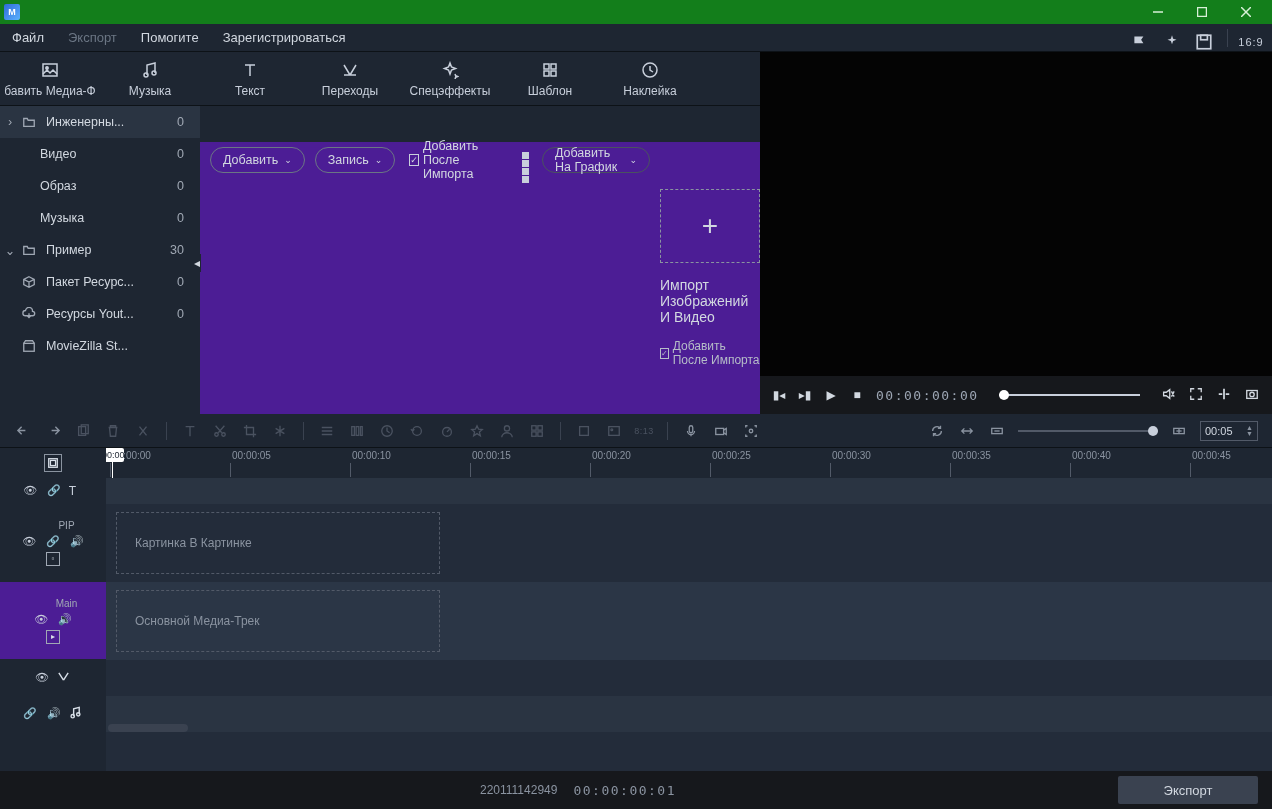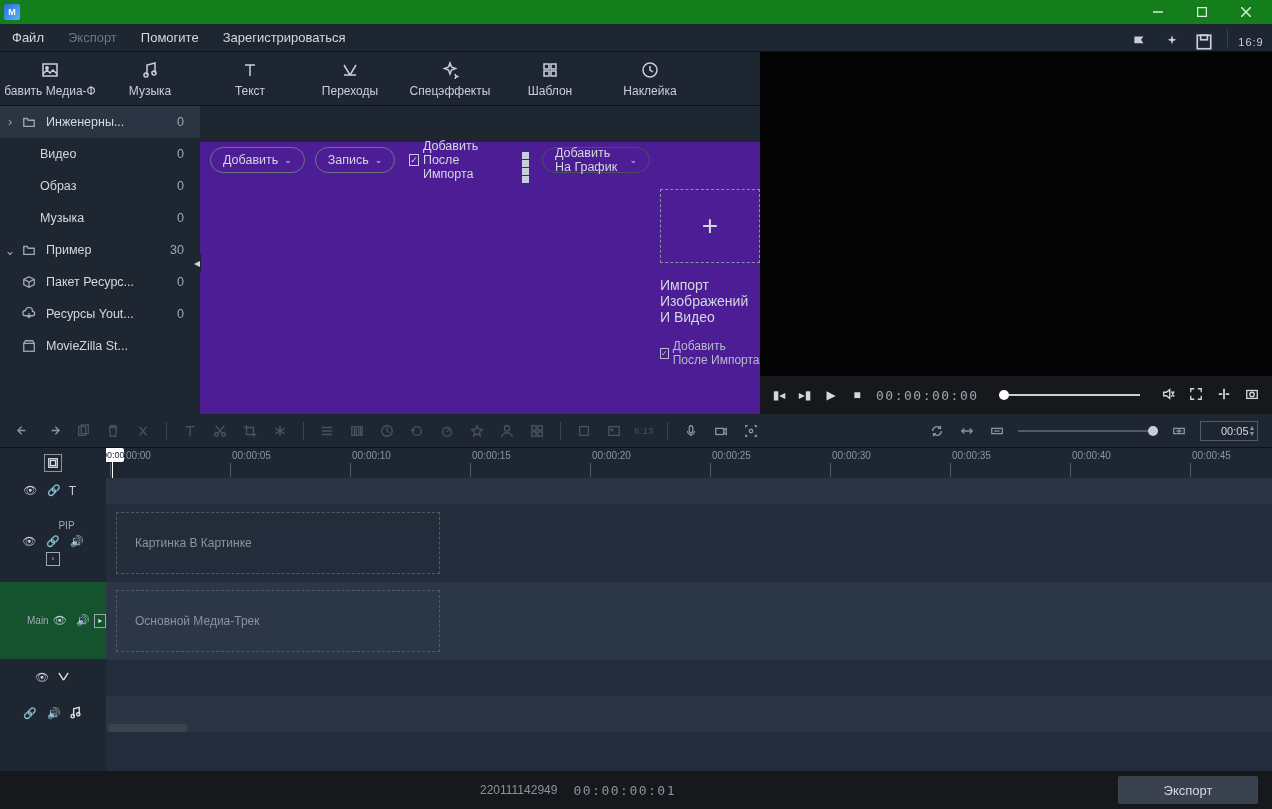--- a/index.html
+++ b/index.html
@@ -69,38 +69,38 @@
 
 
 .timeline { height: 395px; background: #1e2632; display: flex; flex-direction: column; }
 .tl-toolbar { height: 34px; display: flex; align-items: center; gap: 12px; padding: 0 14px; border-bottom: 1px solid #0d1217; }
 .tl-toolbar .tlicn { width: 18px; height: 18px; display: flex; align-items: center; justify-content: center; color: #8a93a0; }
 .tl-toolbar .tlicn.dim { color: #4a5260; }
 .tl-toolbar .tlsep { width: 1px; height: 18px; background: #3a4250; margin: 0 2px; }
 .tl-toolbar .spacer { flex: 1; }
 .tl-toolbar .zoom-sl { width: 140px; height: 2px; background: #525a68; position: relative; }
 .tl-toolbar .zoom-sl .zthumb { position: absolute; right: 0; top: -4px; width: 10px; height: 10px; border-radius: 50%; background: #c8cfdb; }
-.tl-toolbar .time-box { height: 20px; width: 58px; background: #1e2632; border: 1px solid #525a68; display: flex; align-items: center; padding: 0 20px; font-size: 11px; color: #d2d8e0; }
+.tl-toolbar .time-box { height: 20px; width: 58px; background: #1e2632; border: 1px solid #525a68; display: flex; align-items: center; padding: 0 4px; font-size: 11px; color: #d2d8e0; }
 .tl-toolbar .time-box .up-dn { margin-left:auto; display:flex; flex-direction:column; line-height:6px; font-size:7px; color:#8a93a0;}
 
 .ruler-row { height: 30px; display: flex; }
 .ruler-head { width: 106px; display: flex; align-items: flex-start; justify-content: center; padding-top: 6px; }
 .ruler-head .rbox { width: 18px; height: 18px; border: 1px solid #8a93a0; display:flex; align-items:center; justify-content:center; }
 .ruler { flex: 1; position: relative; background: #1e2632; overflow:hidden; }
 .ruler .tick { position: absolute; top: 2px; font-size: 10px; color: #8a93a0; }
 .ruler .tick::before { content:''; position:absolute; left:-2px; top:13px; width:1px; height:14px; background:#525a68; }
 .ruler .playhead { position: absolute; left: 6px; top: 0; width: 1px; height: 360px; background: #fff; }
 .ruler .playhead .ph-top { position: absolute; left: -12px; top: 0; width: 24px; height: 14px; background: #fff; color:#1e2632; font-size:9px; line-height:14px; padding:0 2px; border-radius:2px; white-space:nowrap; overflow:hidden; }
 
 .tracks { flex: 1; display: flex; background: #232c3a; overflow: hidden; }
 .track-heads { width: 106px; background: #1e2632; display: flex; flex-direction: column; }
 .track-head { display: flex; align-items: center; justify-content: center; gap: 8px; border-bottom: 1px solid #1e2632; }
 .th-a { height: 26px; background:#1e2632; }
 .th-b { height: 78px; flex-direction: column; gap: 4px; background:#1e2632; }
-.th-c { height: 78px; gap: 4px; background:#14532d; }
+.th-c { height: 78px; flex-direction: column; gap: 4px; background:#4c1d95; }
 .th-d { height: 36px; background:#1e2632; }
 .th-e { height: 36px; background:#1e2632; }
 .track-head .ticons { display:flex; gap:10px; color:#c8cfdb; font-size:11px; }
 .track-head .tlbl { font-size: 10px; color: #a0a8b4; padding-left: 27px; }
 .track-head .tbox { width:14px; height:14px; border:1px solid #a0a8b4; display:flex; align-items:center; justify-content:center; font-size:8px; }
 
 .track-lanes { flex: 1; position: relative; overflow:hidden; }
 .lane { width: 100%; position: relative; }
 .lane-a { height: 26px; background: #2a3442; }
 .lane-b { height: 78px; background: #232c3a; }

